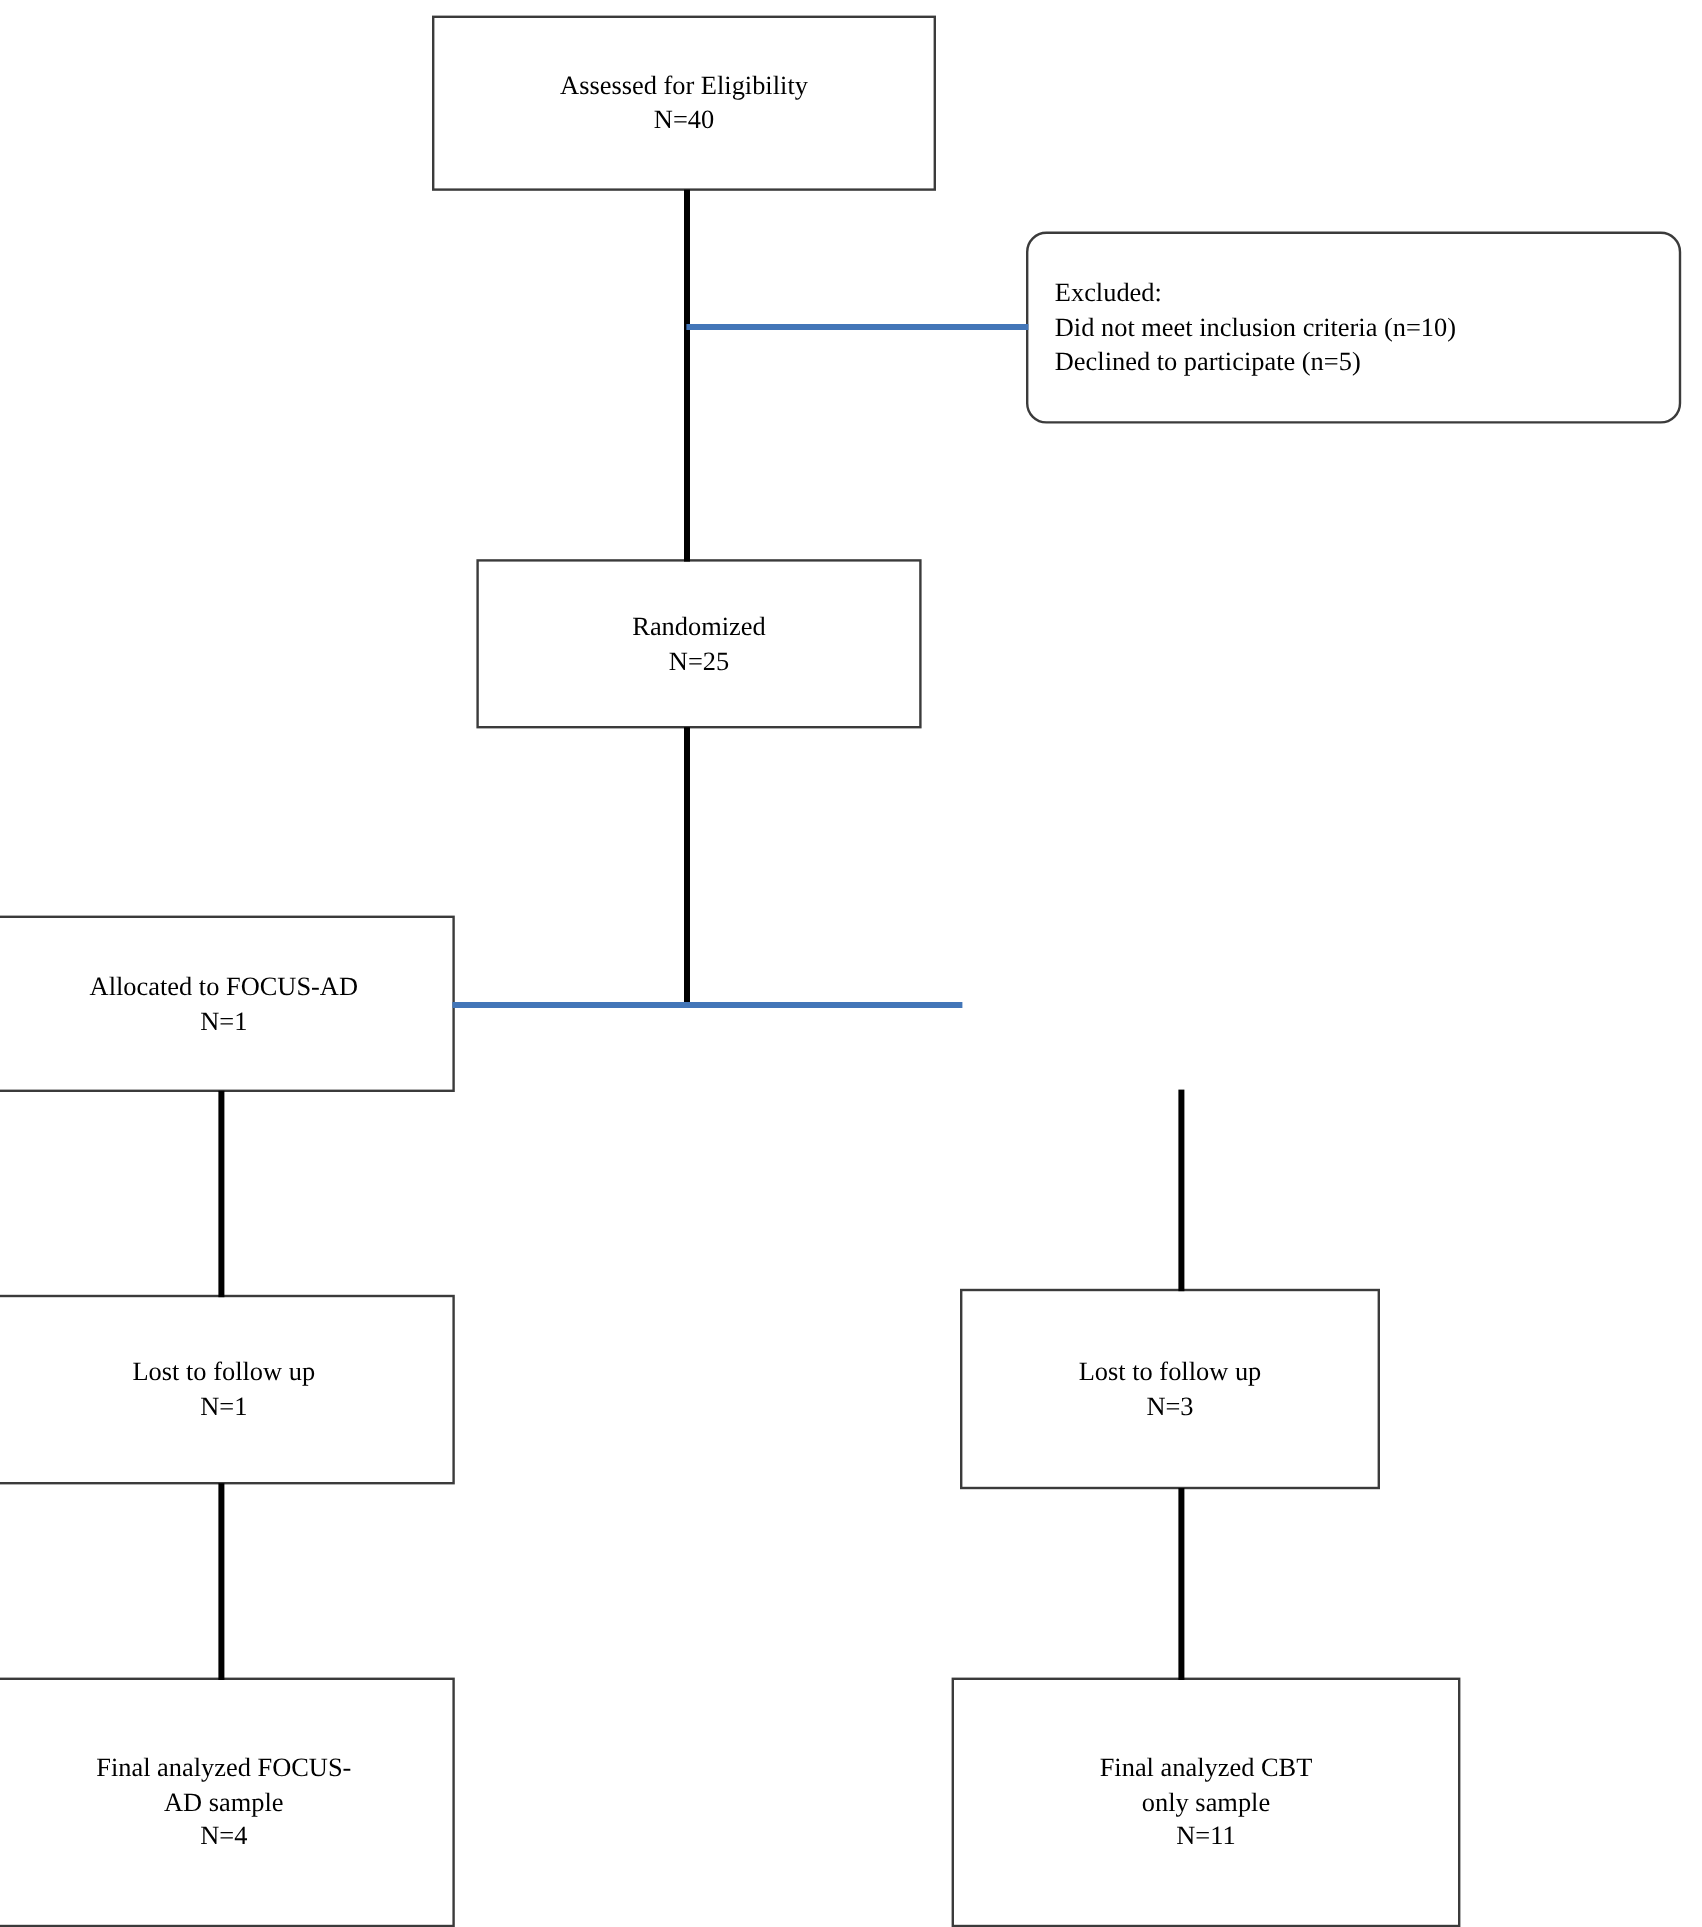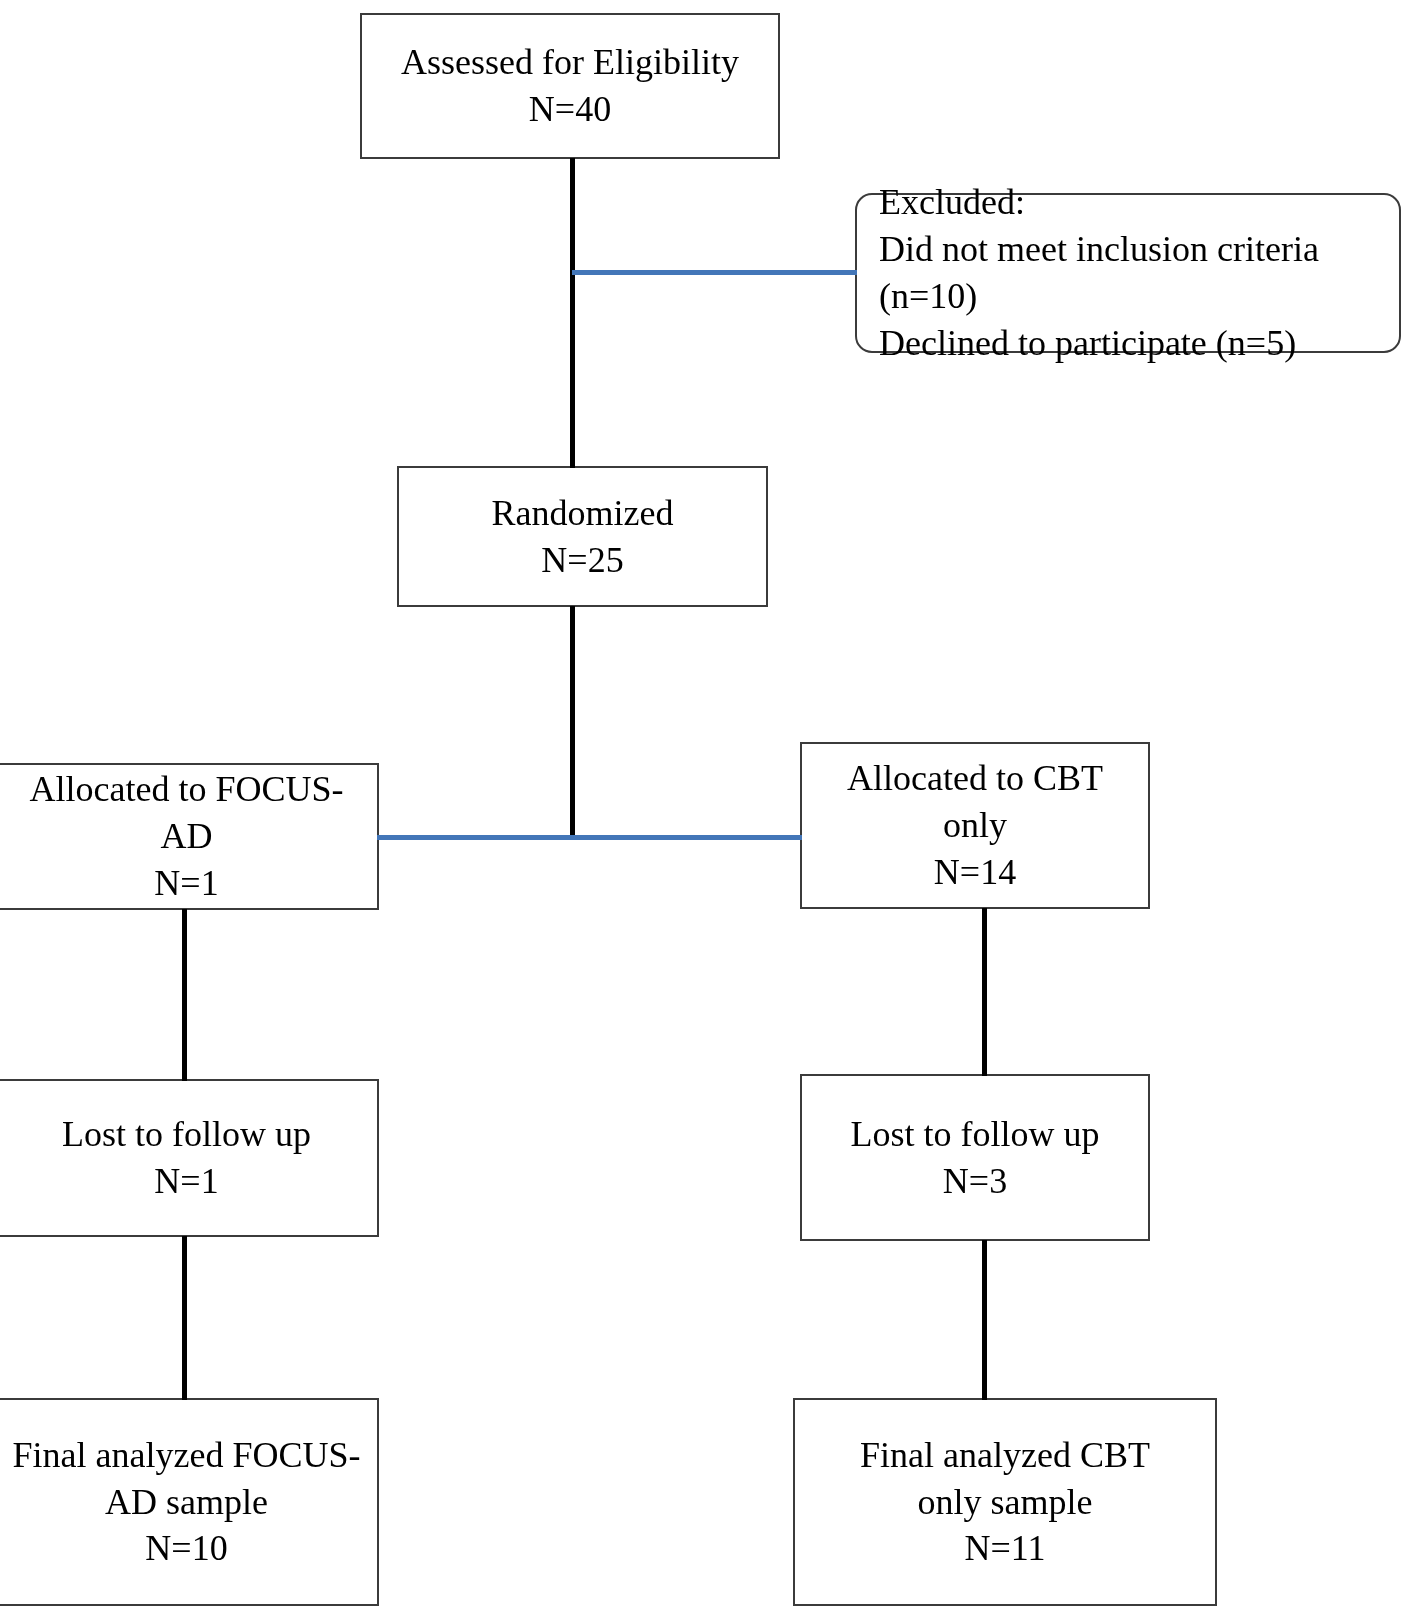--- a/index.html
+++ b/index.html
@@ -18,21 +18,21 @@
   .node {
     position: absolute;
     box-sizing: border-box;
     border: 2px solid #3b3b3b;
     background: #ffffff;
     display: flex;
     align-items: center;
     justify-content: center;
     text-align: center;
     color: #000000;
-    font-size: 36px;
+    font-size: 22px;
     line-height: 1.30;
     padding: 4px 10px;
     white-space: pre-line;
   }
   .node.left-align {
     justify-content: flex-start;
     text-align: left;
     padding-left: 22px;
   }
   .node-text {
@@ -91,39 +91,35 @@
   <div class="node" id="box-randomized">
     <span class="node-text">Randomized
 N=25</span>
   </div>
 
   <div class="node" id="box-alloc-focus">
     <span class="node-text">Allocated to FOCUS-AD
 N=1</span>
   </div>
 
-  <div class="node" id="box-alloc-cbt">
-    <span class="node-text">Allocated to CBT only
-N=14</span>
-  </div>
 
   <div class="node" id="box-lost-focus">
     <span class="node-text">Lost to follow up
 N=1</span>
   </div>
 
   <div class="node" id="box-lost-cbt">
     <span class="node-text">Lost to follow up
 N=3</span>
   </div>
 
   <div class="node" id="box-final-focus">
     <span class="node-text">Final analyzed FOCUS-
 AD sample
-N=10</span>
+N=4</span>
   </div>
 
   <div class="node" id="box-final-cbt">
     <span class="node-text">Final analyzed CBT
 only sample
 N=11</span>
   </div>
 
   <div class="connector vertical" id="conn-assessed-randomized"></div>
 

